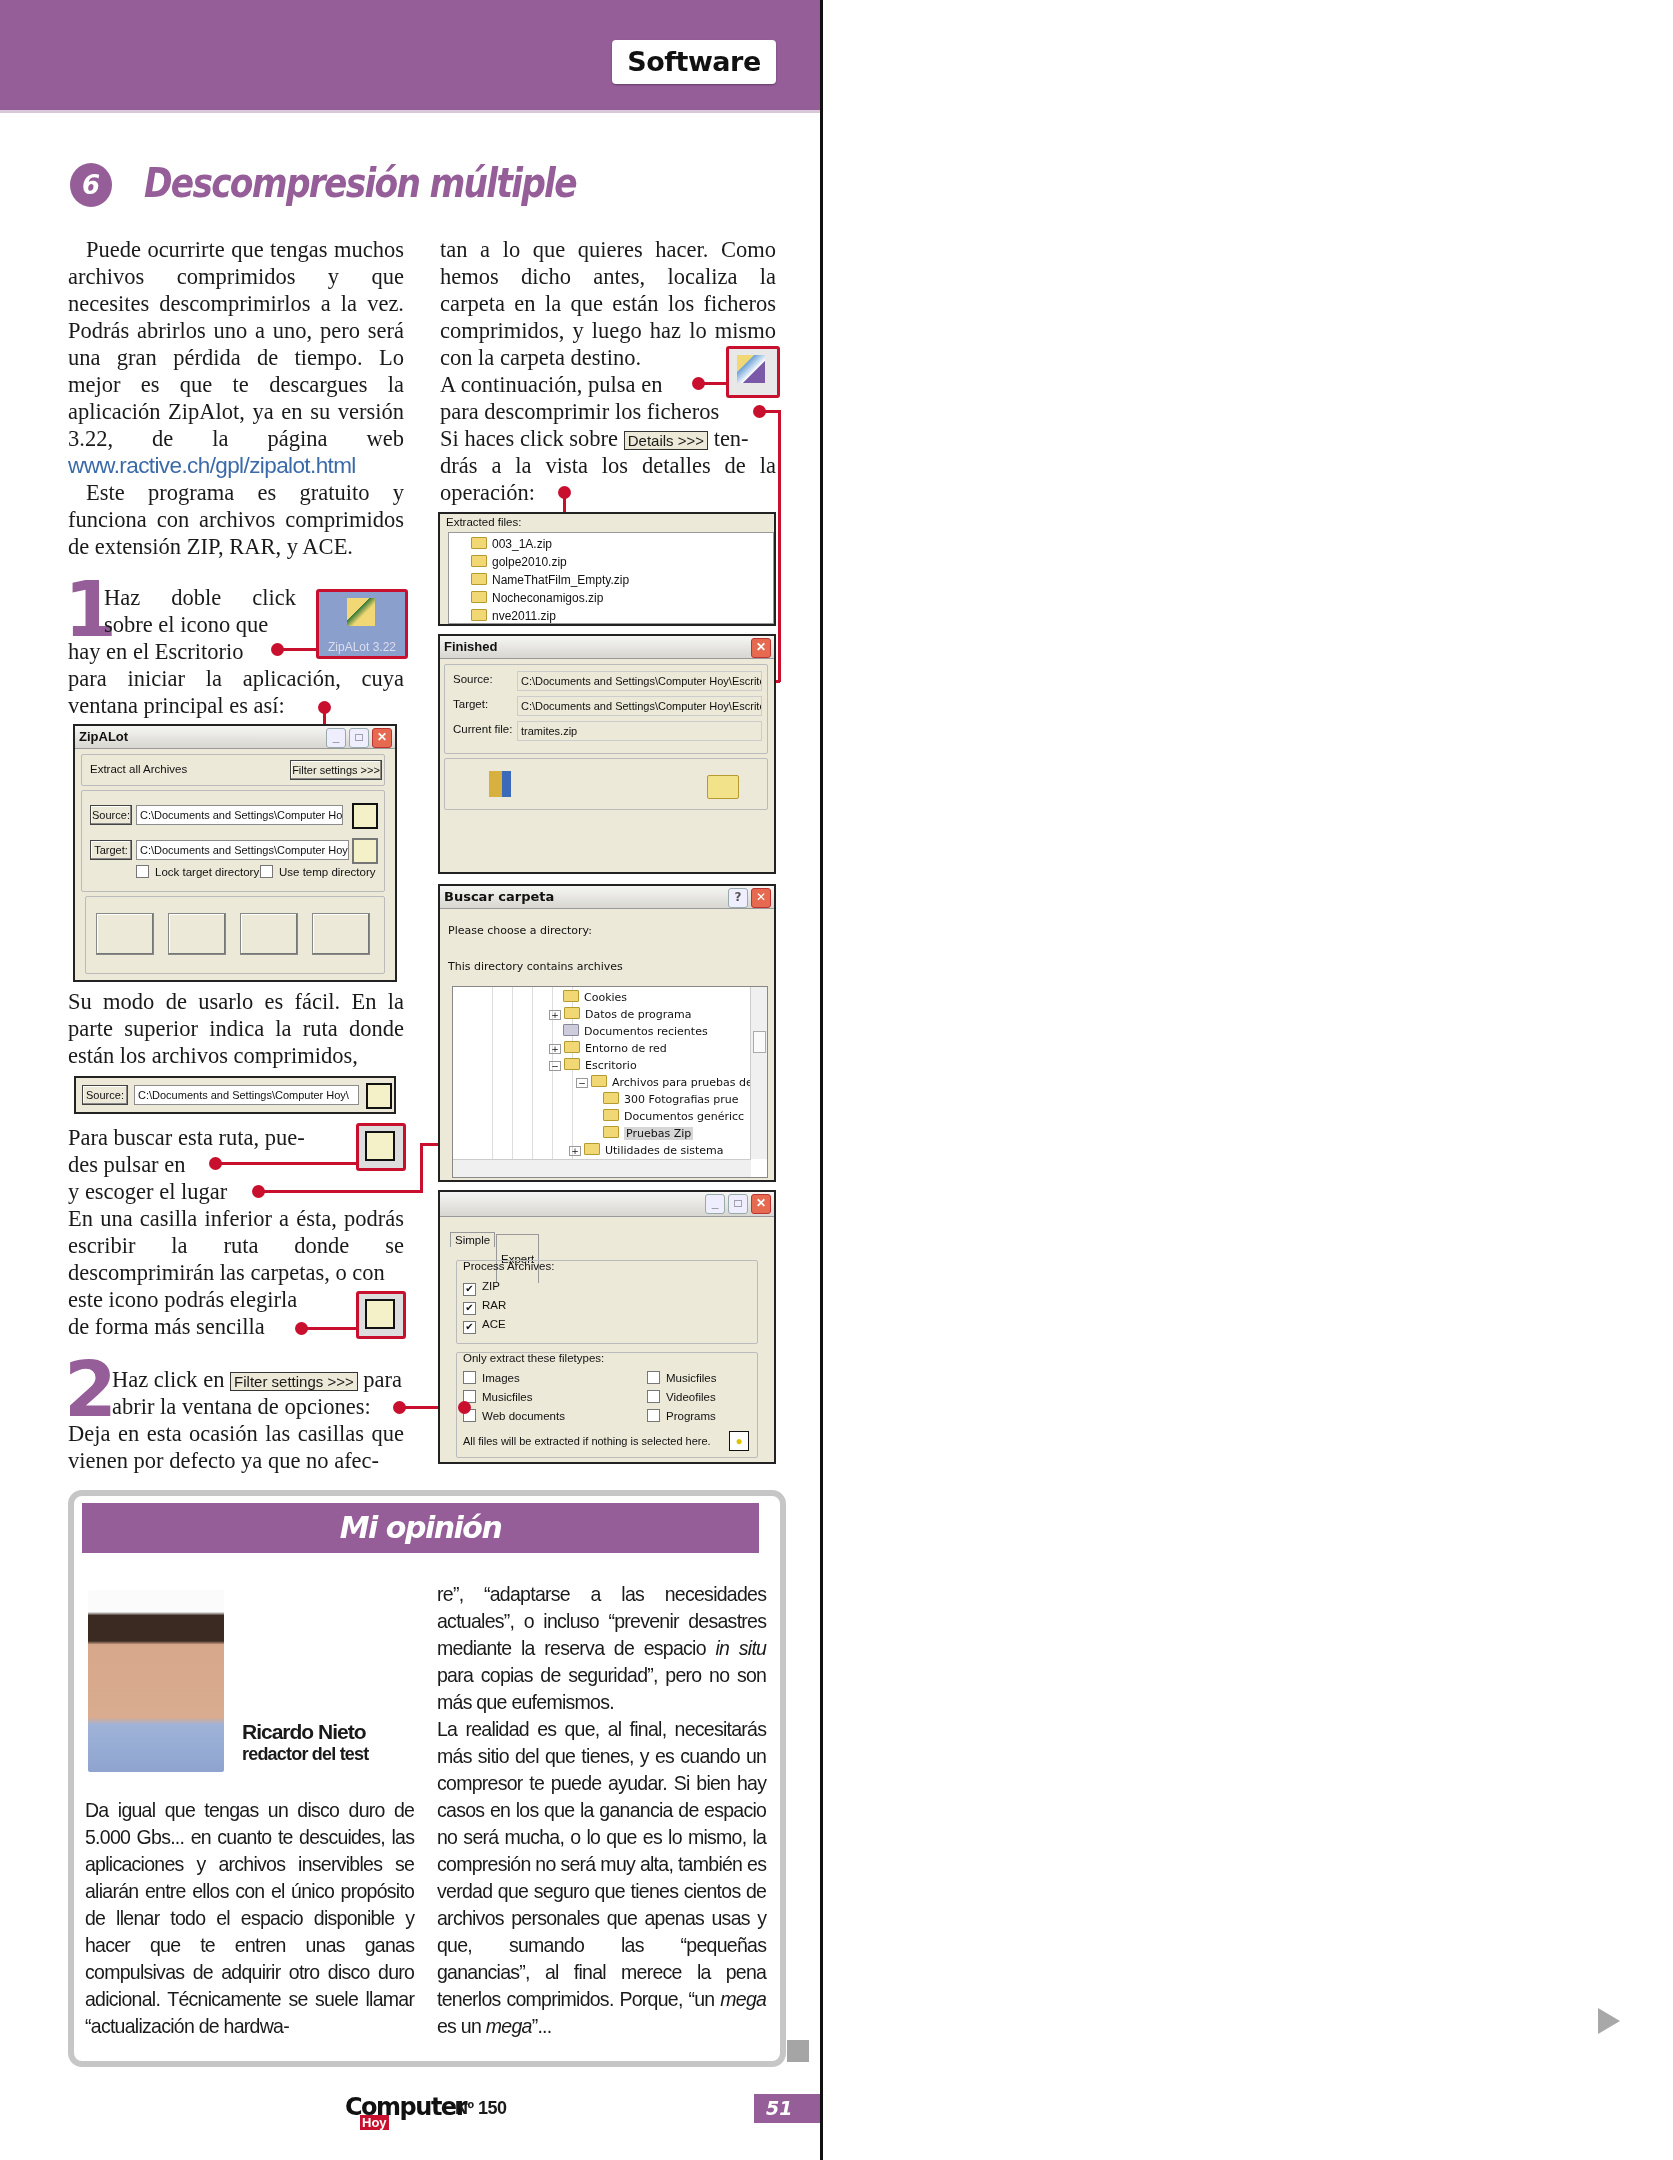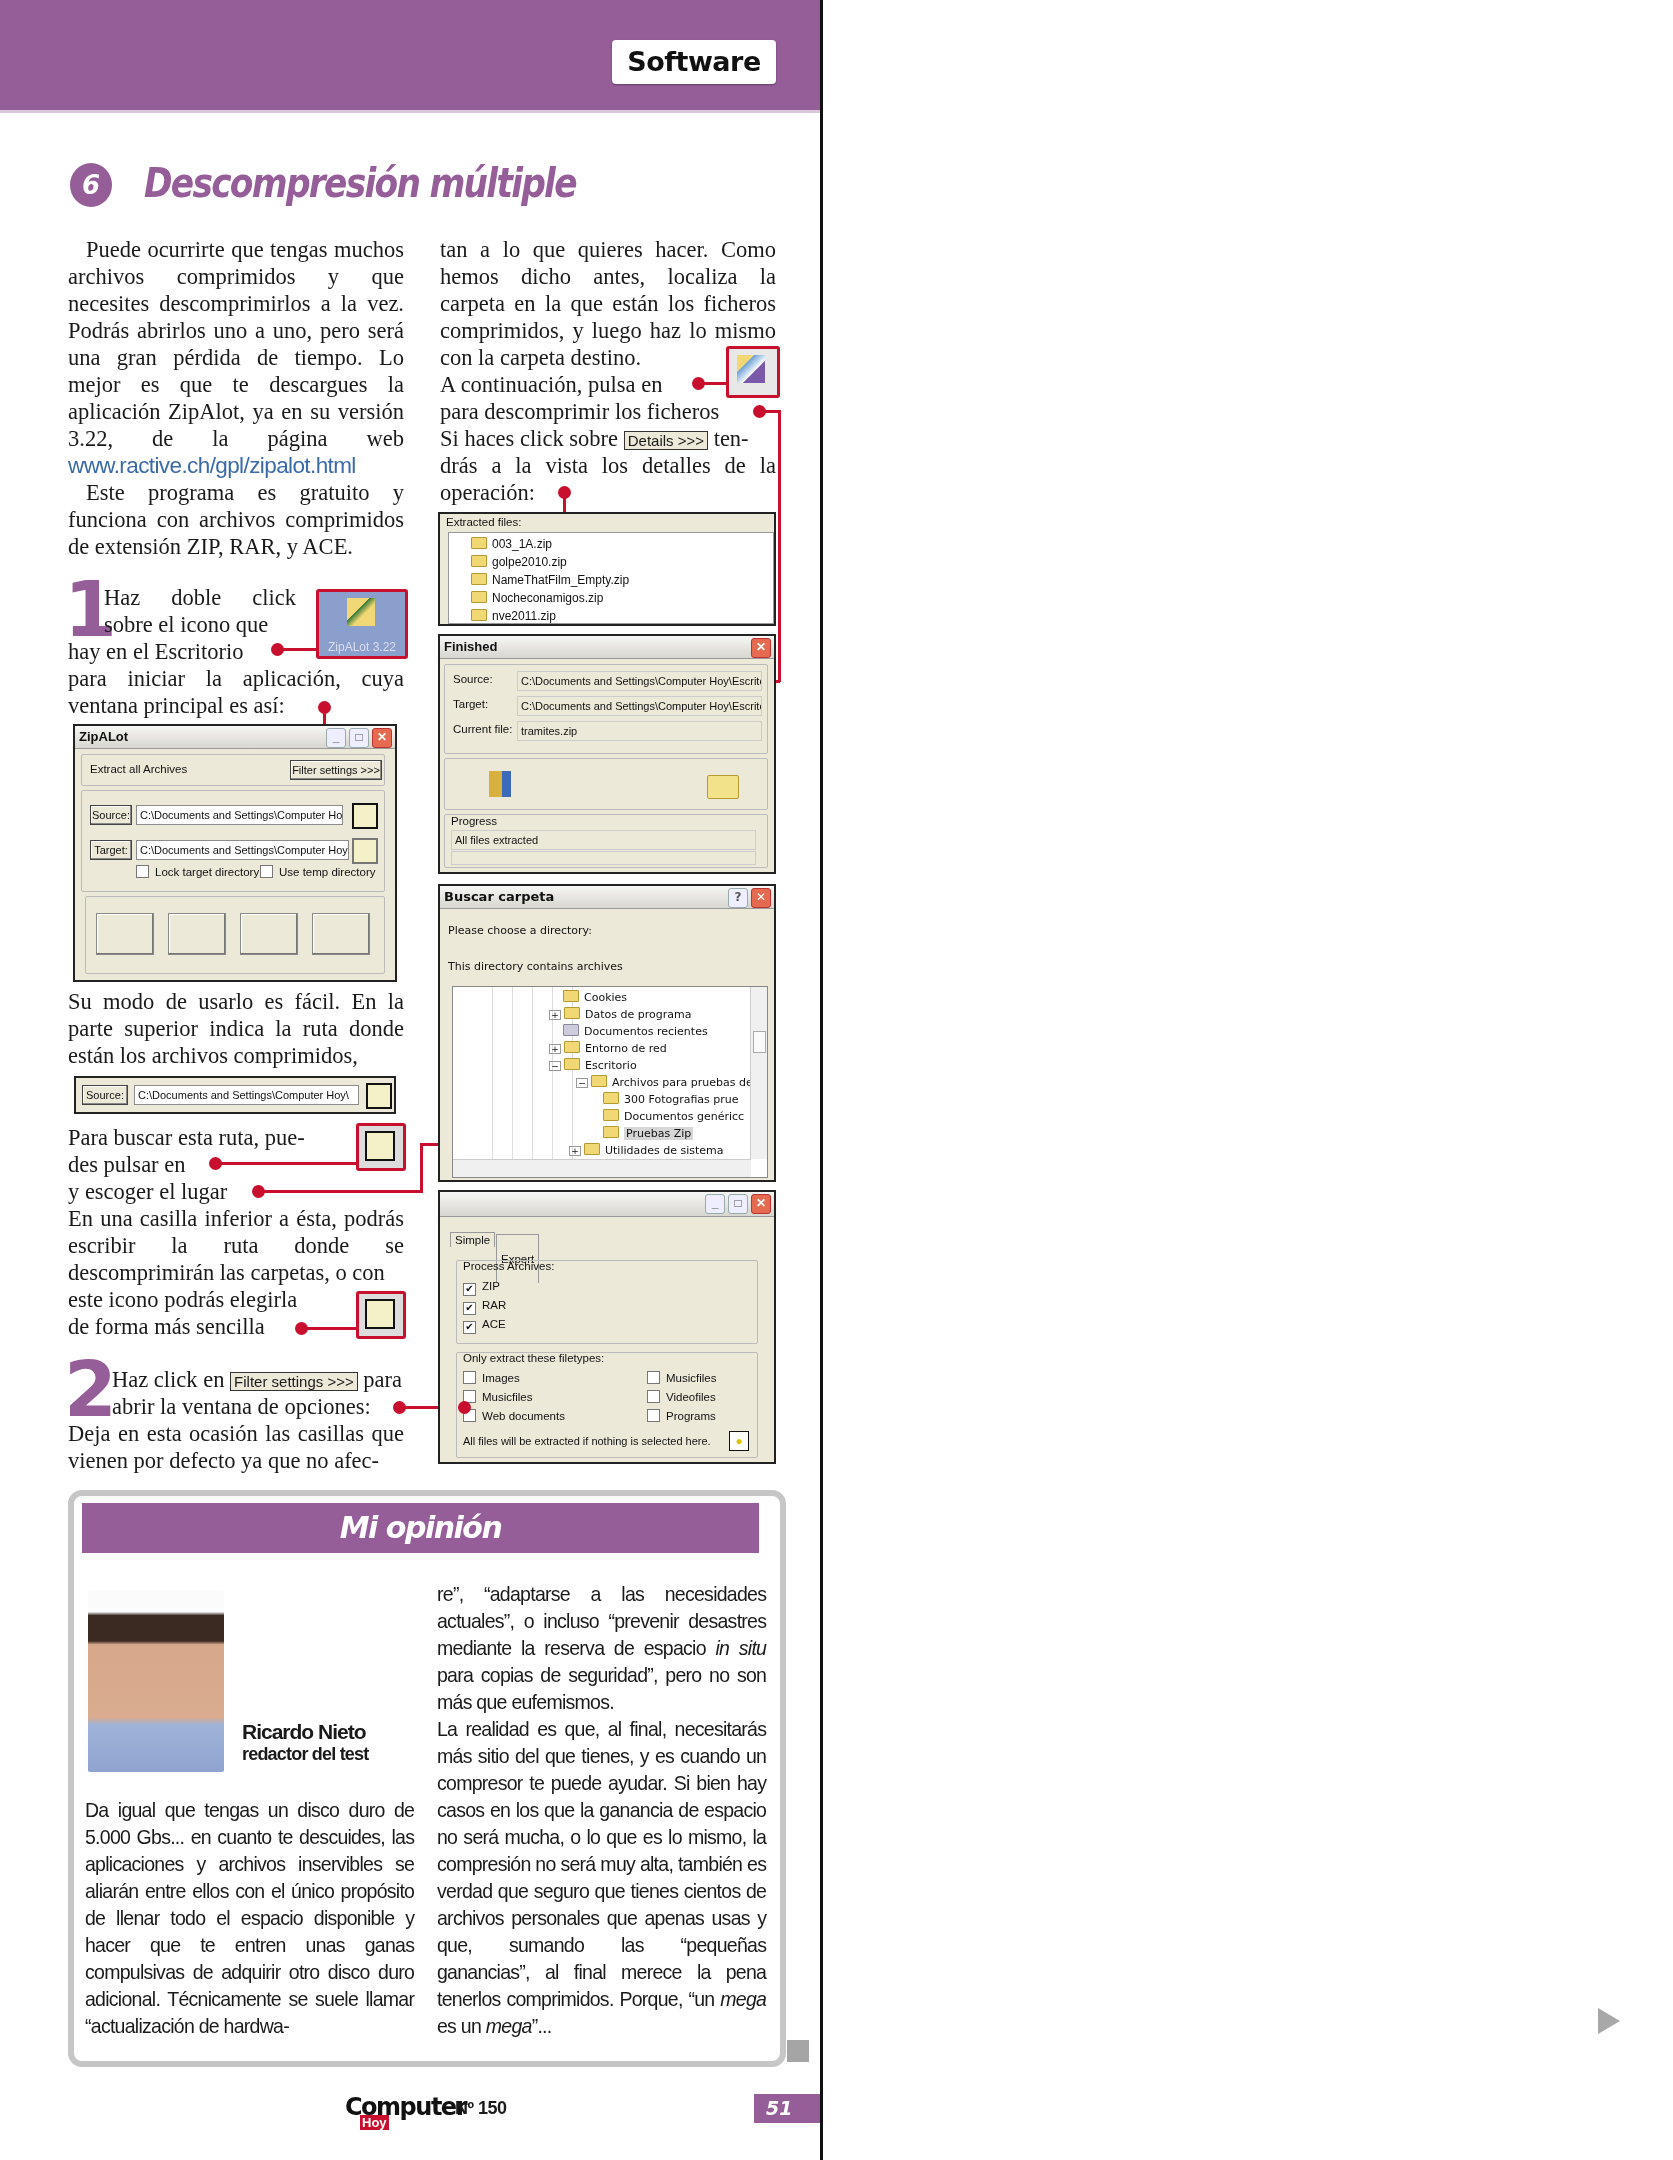--- a/index.html
+++ b/index.html
@@ -183,25 +183,20 @@
     <div class="field ro" style="left:72px;top:6px;width:240px;">C:\Documents and Settings\Computer Hoy\Escritorio</div>
     <span class="abs" style="left:8px;top:33px;">Target:</span>
     <div class="field ro" style="left:72px;top:31px;width:240px;">C:\Documents and Settings\Computer Hoy\Escritorio\</div>
     <span class="abs" style="left:8px;top:58px;">Current file:</span>
     <div class="field ro" style="left:72px;top:56px;width:240px;">tramites.zip</div>
   </div>
   <div class="group" style="left:4px;top:122px;width:322px;height:50px;">
     <div class="abs" style="left:44px;top:12px;width:22px;height:26px;background:linear-gradient(90deg,#d8b040 60%,#3d6ab8 61%);"></div>
     <div class="abs" style="left:262px;top:16px;width:30px;height:22px;background:#f2e38a;border:1px solid #b59b2f;border-radius:2px;"></div>
   </div>
-  <div class="group" style="left:4px;top:178px;width:322px;height:52px;">
-    <span class="abs" style="left:6px;top:0px;">Progress</span>
-    <div class="field ro" style="left:6px;top:15px;width:300px;">All files extracted</div>
-    <div class="field ro" style="left:6px;top:36px;width:300px;height:12px;"></div>
-  </div>
 </div>
 
 <div class="win" style="left:438px;top:884px;width:334px;height:294px;font-family:'DejaVu Sans',sans-serif;font-size:11px;">
   <div class="titlebar" style="font-family:'DejaVu Sans',sans-serif;"><span>Buscar carpeta</span>
     <div class="tb-btns">
         <div class="tb-btn">?</div>
         <div class="tb-btn close">✕</div>
       </div>
   </div>
   <div class="abs" style="left:8px;top:38px;">Please choose a directory:</div>

